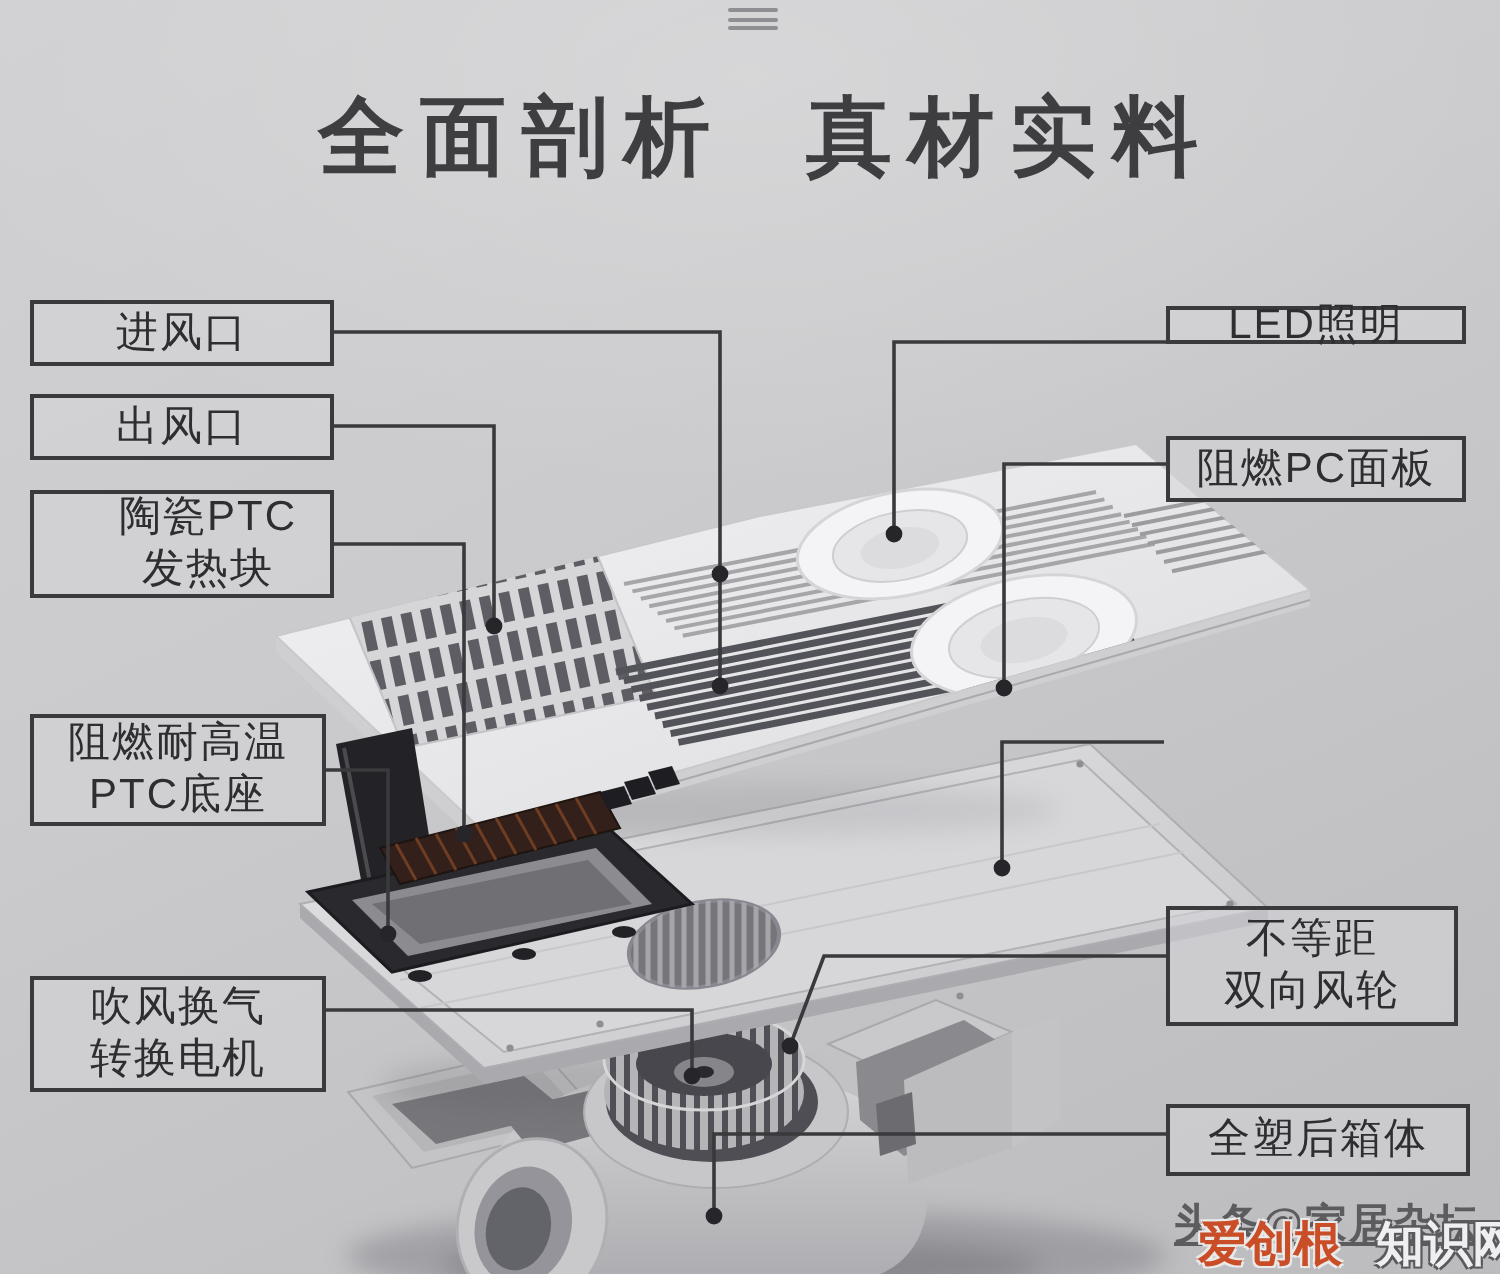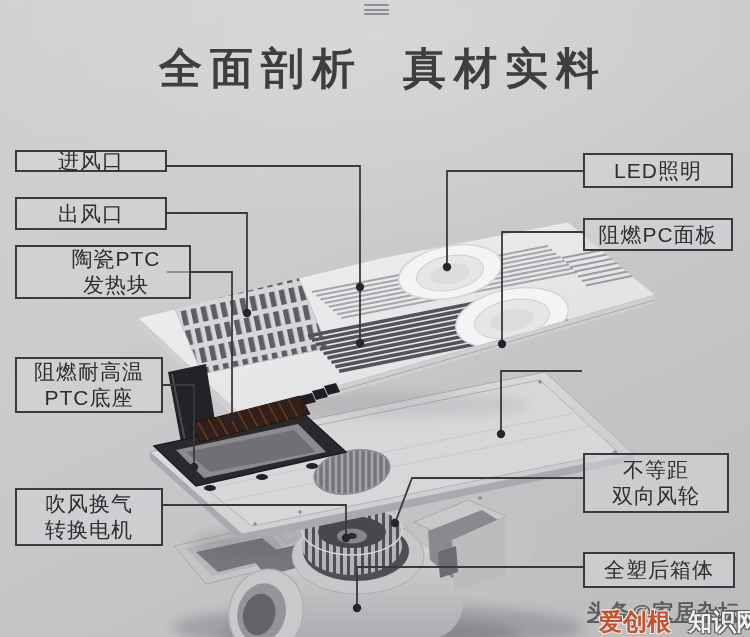--- a/index.html
+++ b/index.html
@@ -16,27 +16,27 @@
     position:absolute;left:16px;right:0;top:40px;text-align:center;
     font-size:43px;font-weight:bold;color:#3e3e41;letter-spacing:8px;white-space:pre;
   }
   .diagram-svg{position:absolute;left:0;top:0;}
   .label-box{
     position:absolute;border:2px solid #3a3a3d;background:rgba(214,214,217,.55);
     color:#2e2e31;font-size:21px;line-height:1.22;display:flex;align-items:center;justify-content:center;
     text-align:center;white-space:pre-line;letter-spacing:1px;box-sizing:border-box;
   }
   
-  .lb1{left:15px;top:150px;width:152px;height:22px;}
+  .lb1{left:15px;top:150px;width:152px;height:33px;}
   .lb2{left:15px;top:197px;width:152px;height:33px;}
-  .lb3{left:15px;top:245px;width:176px;height:54px;padding-left:26px;}
+  .lb3{left:15px;top:245px;width:152px;height:54px;padding-left:26px;}
   .lb4{left:15px;top:357px;width:148px;height:56px;}
   .lb5{left:15px;top:488px;width:148px;height:58px;}
   
-  .rb1{left:583px;top:153px;width:150px;height:35px;}
+  .rb1{left:583px;top:153px;width:150px;height:19px;}
   .rb2{left:583px;top:218px;width:150px;height:33px;}
   .rb3{left:582px;top:355px;width:155px;height:35px;}
   .rb4{left:583px;top:453px;width:146px;height:60px;}
   .rb5{left:583px;top:552px;width:152px;height:36px;}
   .watermark{position:absolute;left:0;top:0;width:750px;height:637px;pointer-events:none;}
   .wm-back{
     position:absolute;left:587px;top:598px;font-size:21px;font-weight:bold;color:#5c5c5f;letter-spacing:1px;white-space:nowrap;text-decoration:underline;
   }
   .wm-front{position:absolute;left:599px;top:606px;font-size:24px;font-weight:bold;white-space:nowrap;letter-spacing:0px;}
   .wm-hi{color:#c94e27;text-shadow:-1px -1px 0 #e9e9ea,1px -1px 0 #e9e9ea,-1px 1px 0 #e9e9ea,1px 1px 0 #e9e9ea;}

